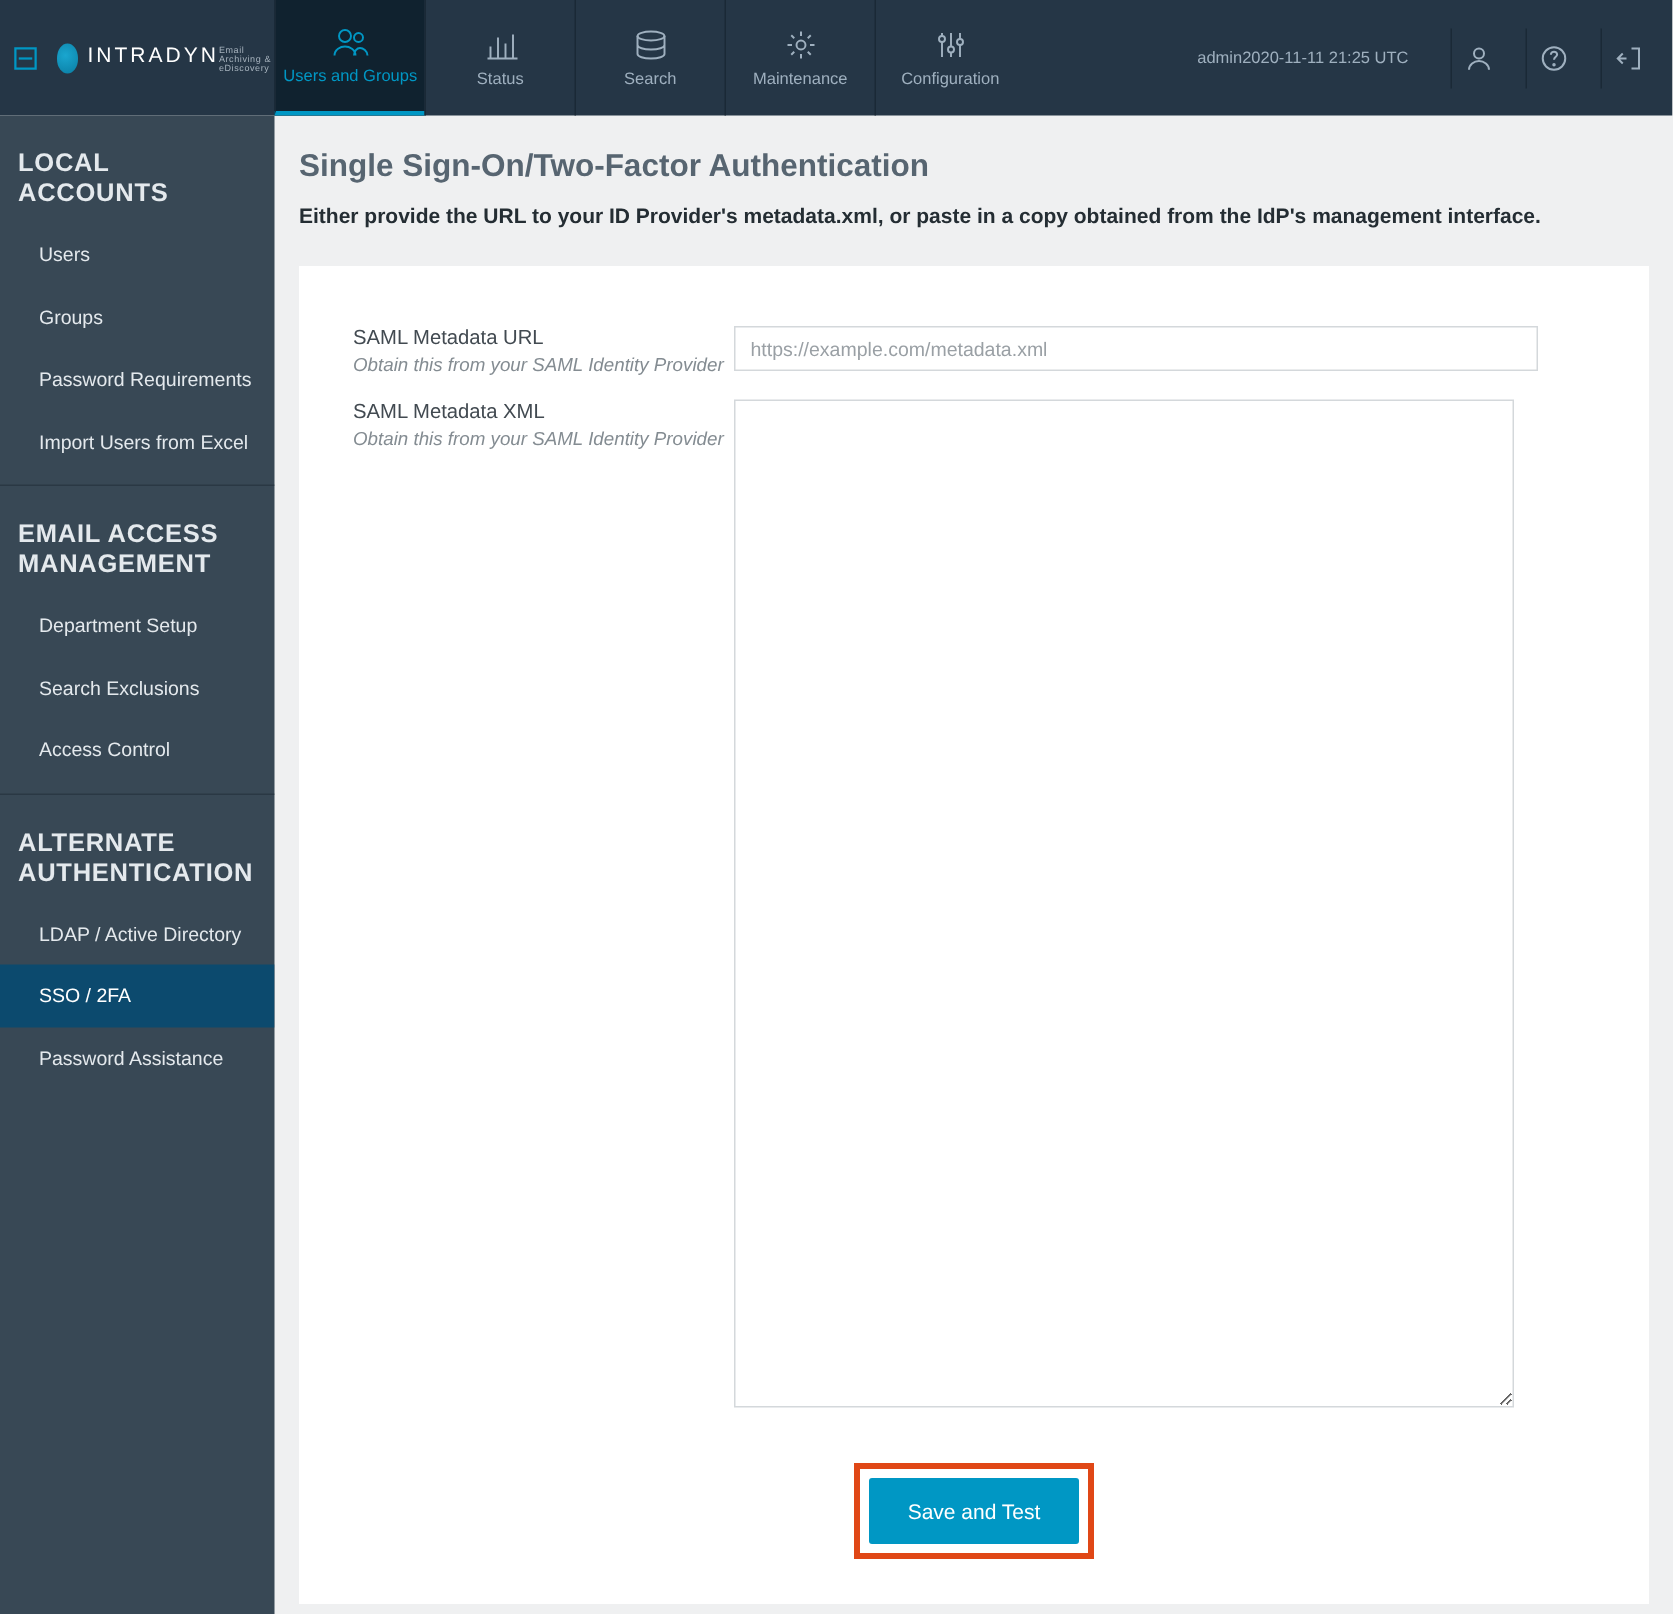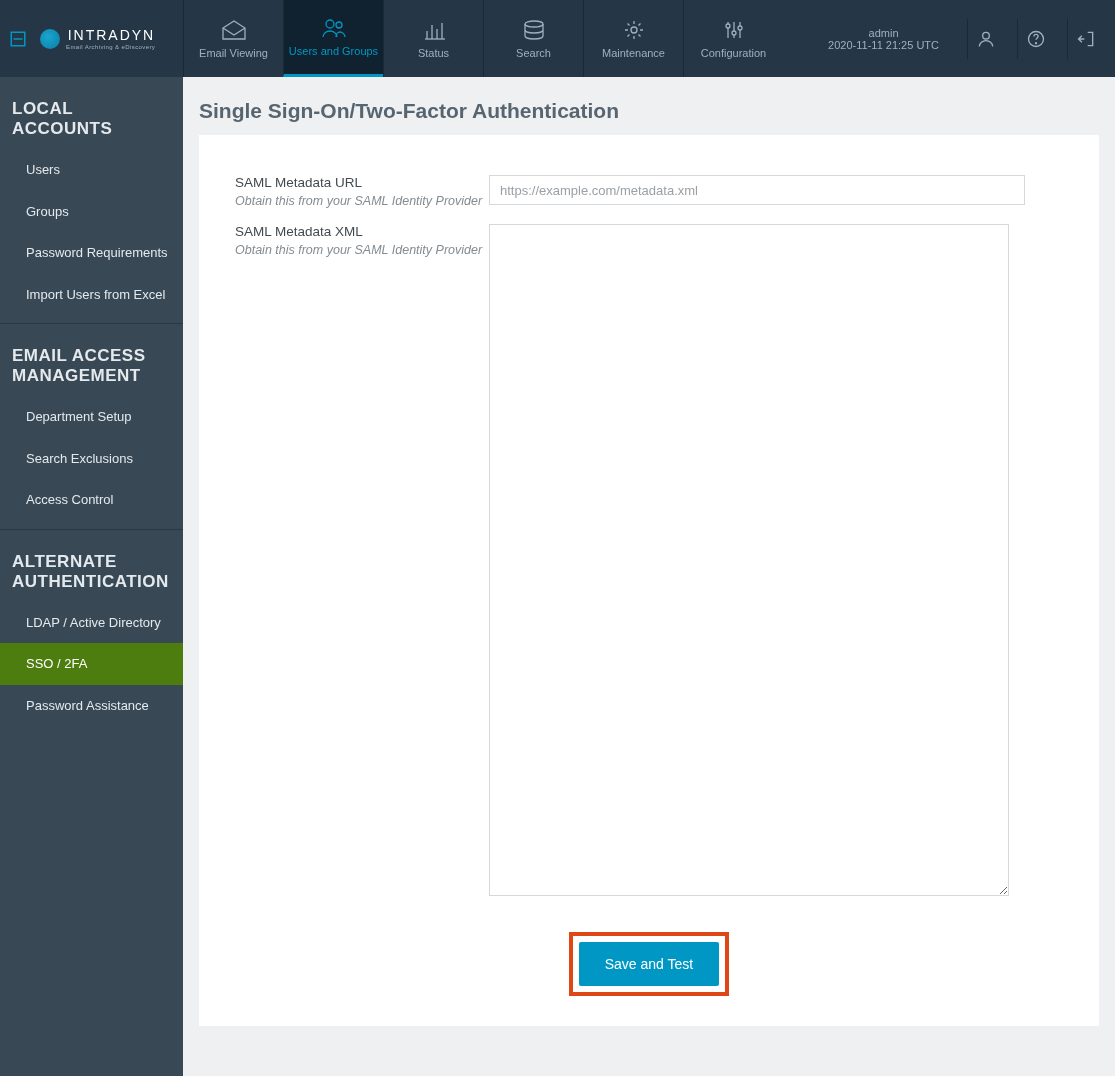--- a/index.html
+++ b/index.html
@@ -32,21 +32,21 @@
   }
   .hamburger svg { stroke: #0097c4; }
   .brand {
     display: flex; align-items: center; margin-left: 12px;
   }
   .brand-dot {
     width: 20px; height: 20px; border-radius: 50%;
     background: radial-gradient(circle at 40% 40%, #1aa6cf, #0a7da3);
     margin-right: 6px;
   }
-  .brand-text { display:flex; flex-direction:column; line-height:1;align-items:flex-end; }
+  .brand-text { display:flex; flex-direction:row; line-height:1; }
   .brand-name { color: #fff; font-weight: 400; letter-spacing: 2px; font-size: 14px; }
   .brand-sub { color: #a6b2bd; font-size: 6px; letter-spacing: .4px; margin-top: 2px; }
   .topnav-tabs { display:flex; }
   .topnav-tab {
     width: 100px;
     display:flex; flex-direction:column; align-items:center; justify-content:center;
     gap: 6px;
     font-size: 11px;
     color: #9fb0bf;
     border-left: 1px solid #1a2936;
@@ -61,21 +61,21 @@
   .topnav-tab svg { stroke: #9fb0bf; fill:none; }
   .topnav-tab.active svg { stroke: #0097c4; }
   .topnav-right {
     margin-left: auto;
     display:flex;
     align-items:center;
     padding-right: 12px;
     gap: 14px;
   }
   .user-block {
-    display:flex; flex-direction:column; align-items:center;
+    display:flex; flex-direction:row; align-items:center;
     font-size: 11px; color: #9fb0bf;
     padding: 0 14px;
   }
   .topicon {
     display:flex; align-items:center; justify-content:center;
     cursor:pointer;
     padding: 0 4px;
     border-left: 1px solid #1a2936;
     height: 40px;
     width: 36px;
@@ -98,21 +98,21 @@
     font-size: 17px;
     letter-spacing: .5px;
     color: #e4e9ed;
   }
   .side-item {
     padding: 12px 12px 12px 26px;
     cursor: pointer;
     line-height: 1.35;
     color: #e4e9ed;
   }
-  .side-item.active { background: #4d7c0f; color: #fff; }
+  .side-item.active { background: #0c4a6e; color: #fff; }
   .side-divider { border-top: 1px solid #2a3844; margin-top: 8px; }
 
   .main {
     flex: 1;
     padding: 22px 16px 30px 16px;
     overflow:auto;
   }
   .page-title {
     color: #576571;
     font-size: 21px;
@@ -199,26 +199,20 @@
     <div class="brand">
       <div class="brand-dot"></div>
       <div class="brand-text">
         <span class="brand-name">INTRADYN</span>
         <span class="brand-sub">Email Archiving &amp; eDiscovery</span>
       </div>
     </div>
   </div>
 
   <div class="topnav-tabs">
-    <div class="topnav-tab">
-      <svg width="26" height="22" viewBox="0 0 26 22" stroke-width="1.3">
-          <path d="M2 9 L13 2 L24 9 V20 H2 Z M2 9 L13 16 L24 9"></path>
-        </svg>
-      <span>Email Viewing</span>
-    </div>
     <div class="topnav-tab active">
       <svg width="26" height="22" viewBox="0 0 26 22" stroke-width="1.3">
           <circle cx="9" cy="7" r="4"></circle>
           <circle cx="18" cy="8" r="3"></circle>
           <path d="M2 20c0-4 4-6 7-6s7 2 7 6 M15 20c0-3 2-5 4-5s5 2 5 5"></path>
         </svg>
       <span>Users and Groups</span>
     </div>
     <div class="topnav-tab">
       <svg width="26" height="22" viewBox="0 0 26 22" stroke-width="1.3">
@@ -301,20 +295,21 @@
 
     <div class="side-divider"></div>
     <div class="side-section-title">ALTERNATE AUTHENTICATION</div>
     <div class="side-item">LDAP / Active Directory</div>
     <div class="side-item active">SSO / 2FA</div>
     <div class="side-item">Password Assistance</div>
   </div>
 
   <div class="main">
     <h1 class="page-title">Single Sign-On/Two-Factor Authentication</h1>
+    <p class="page-desc">Either provide the URL to your ID Provider's metadata.xml, or paste in a copy obtained from the IdP's management interface.</p>
 
     <div class="card">
       <div class="form-row">
         <div class="form-label-col">
           <div class="form-label">SAML Metadata URL</div>
           <div class="form-hint">Obtain this from your SAML Identity Provider</div>
         </div>
         <div class="form-input-col">
           <input type="text" class="text-input" placeholder="https://example.com/metadata.xml" style="">
         </div>

